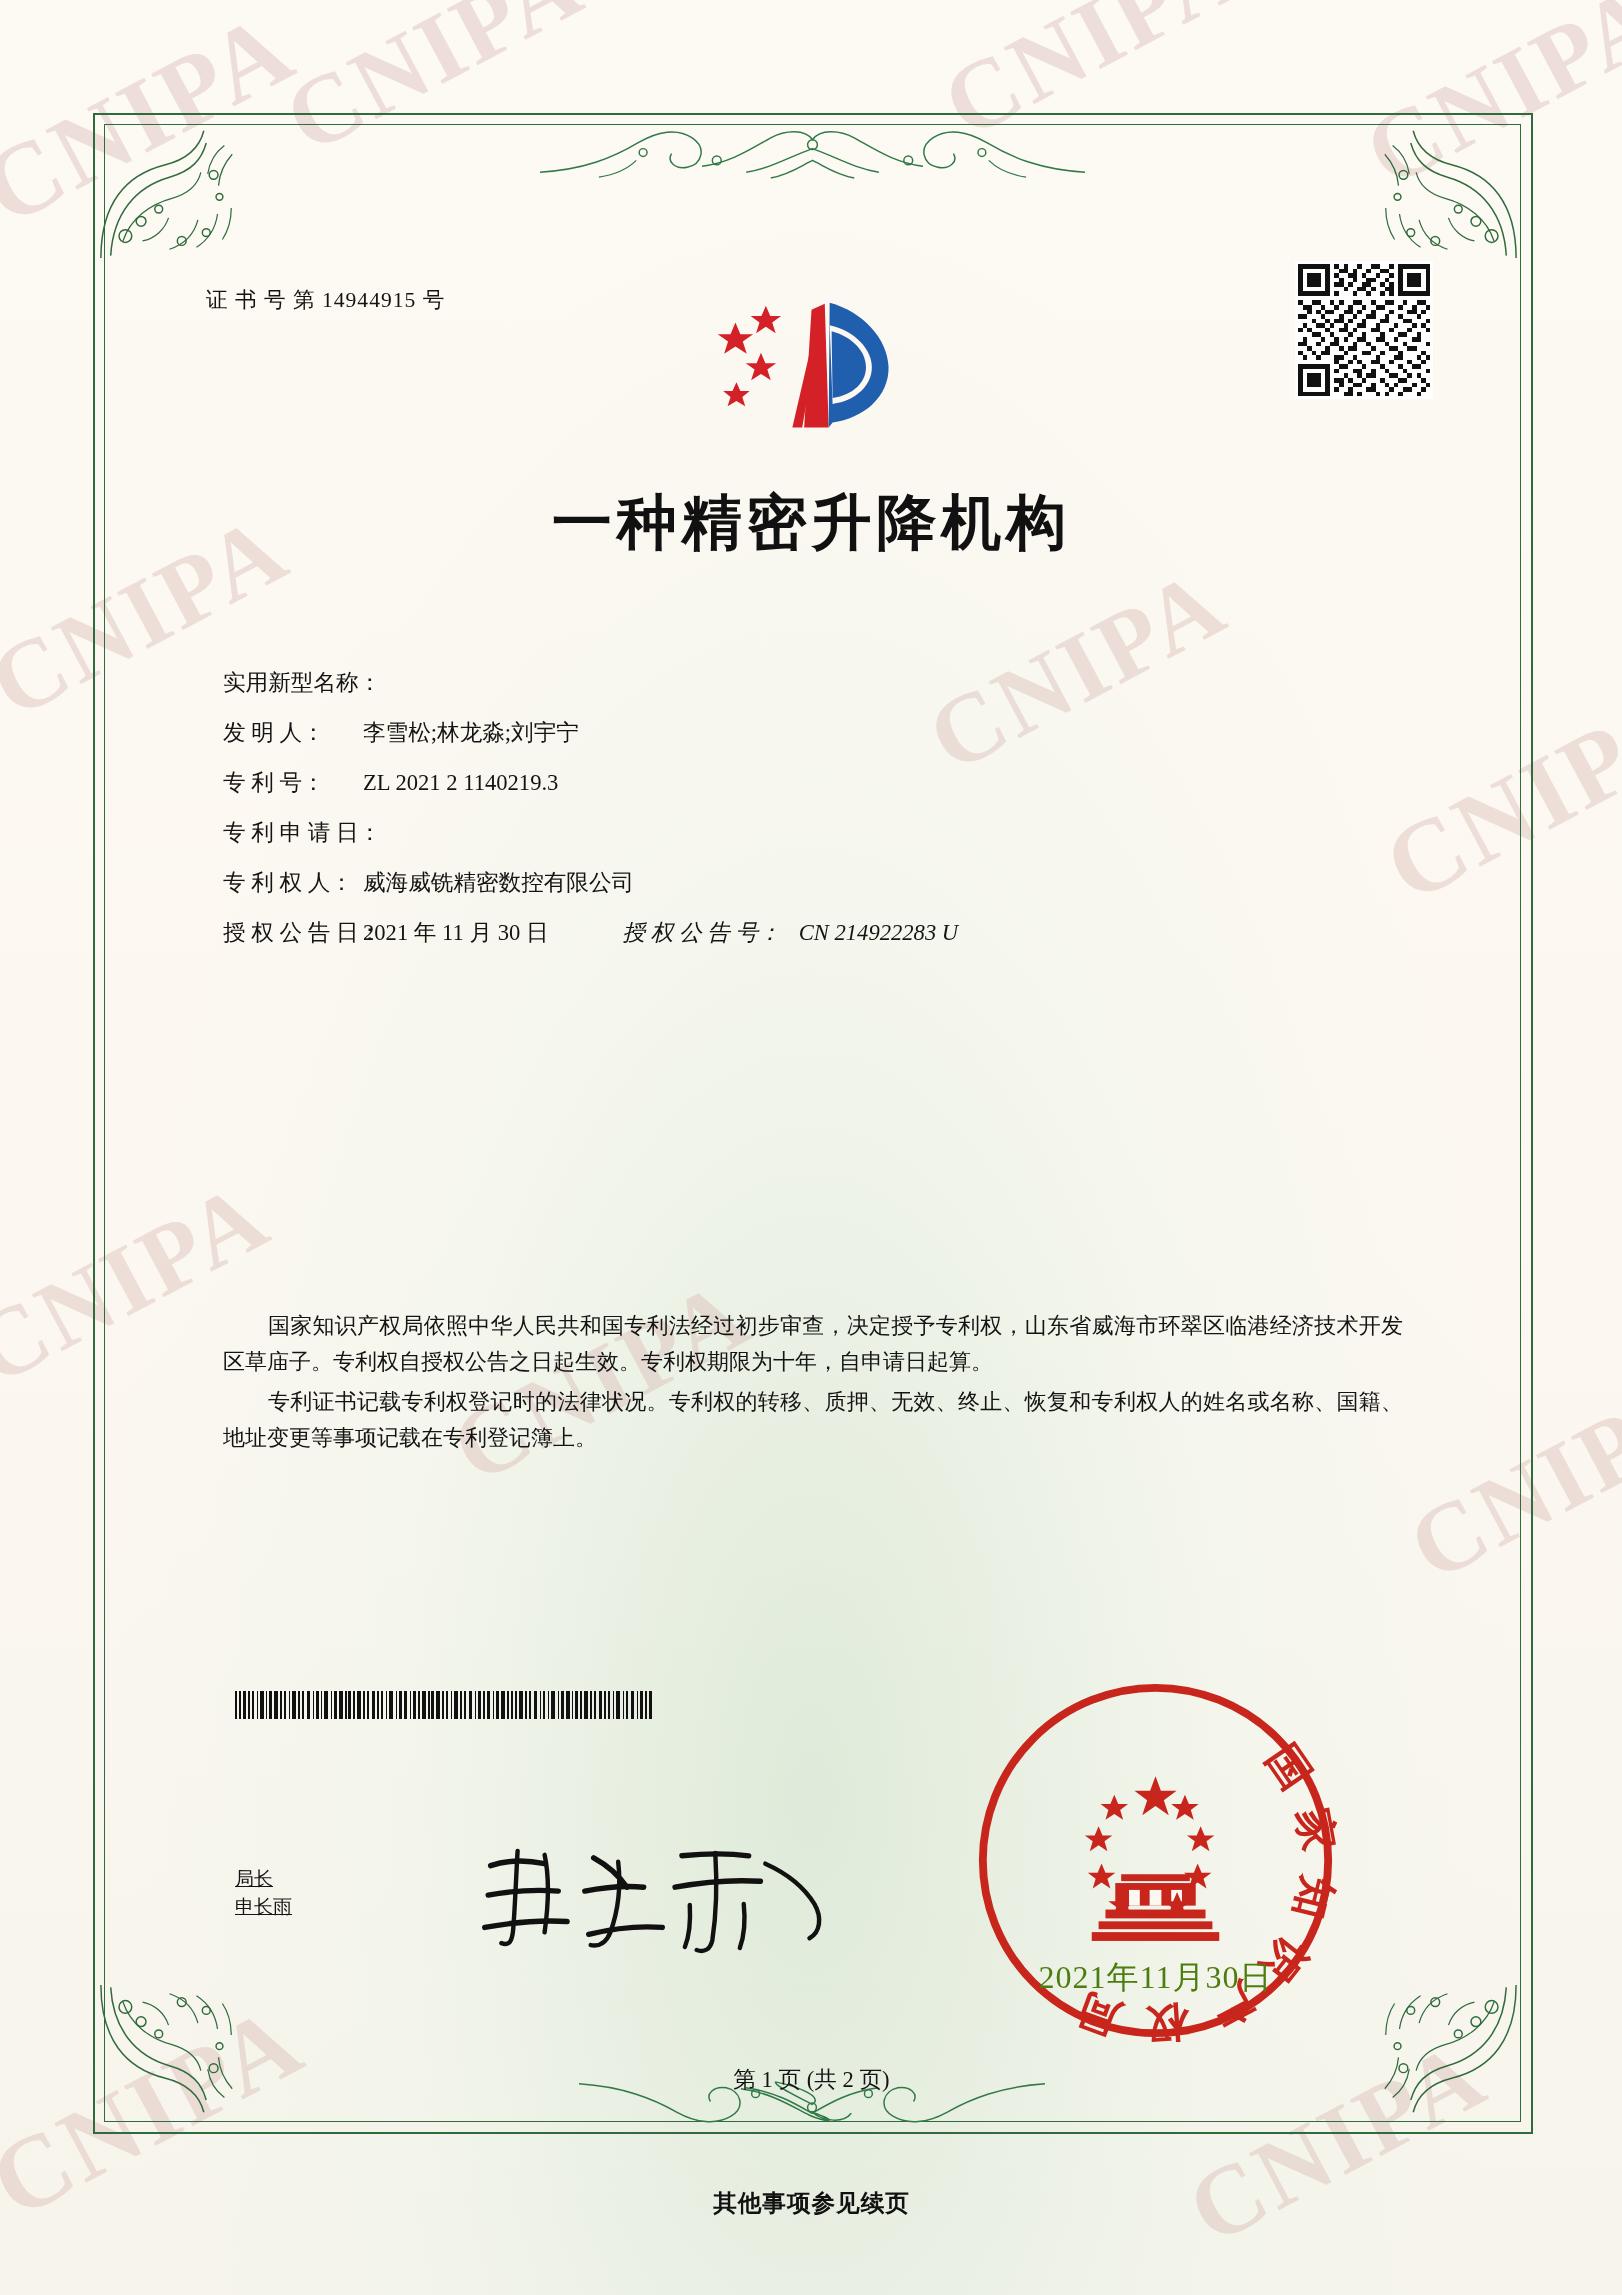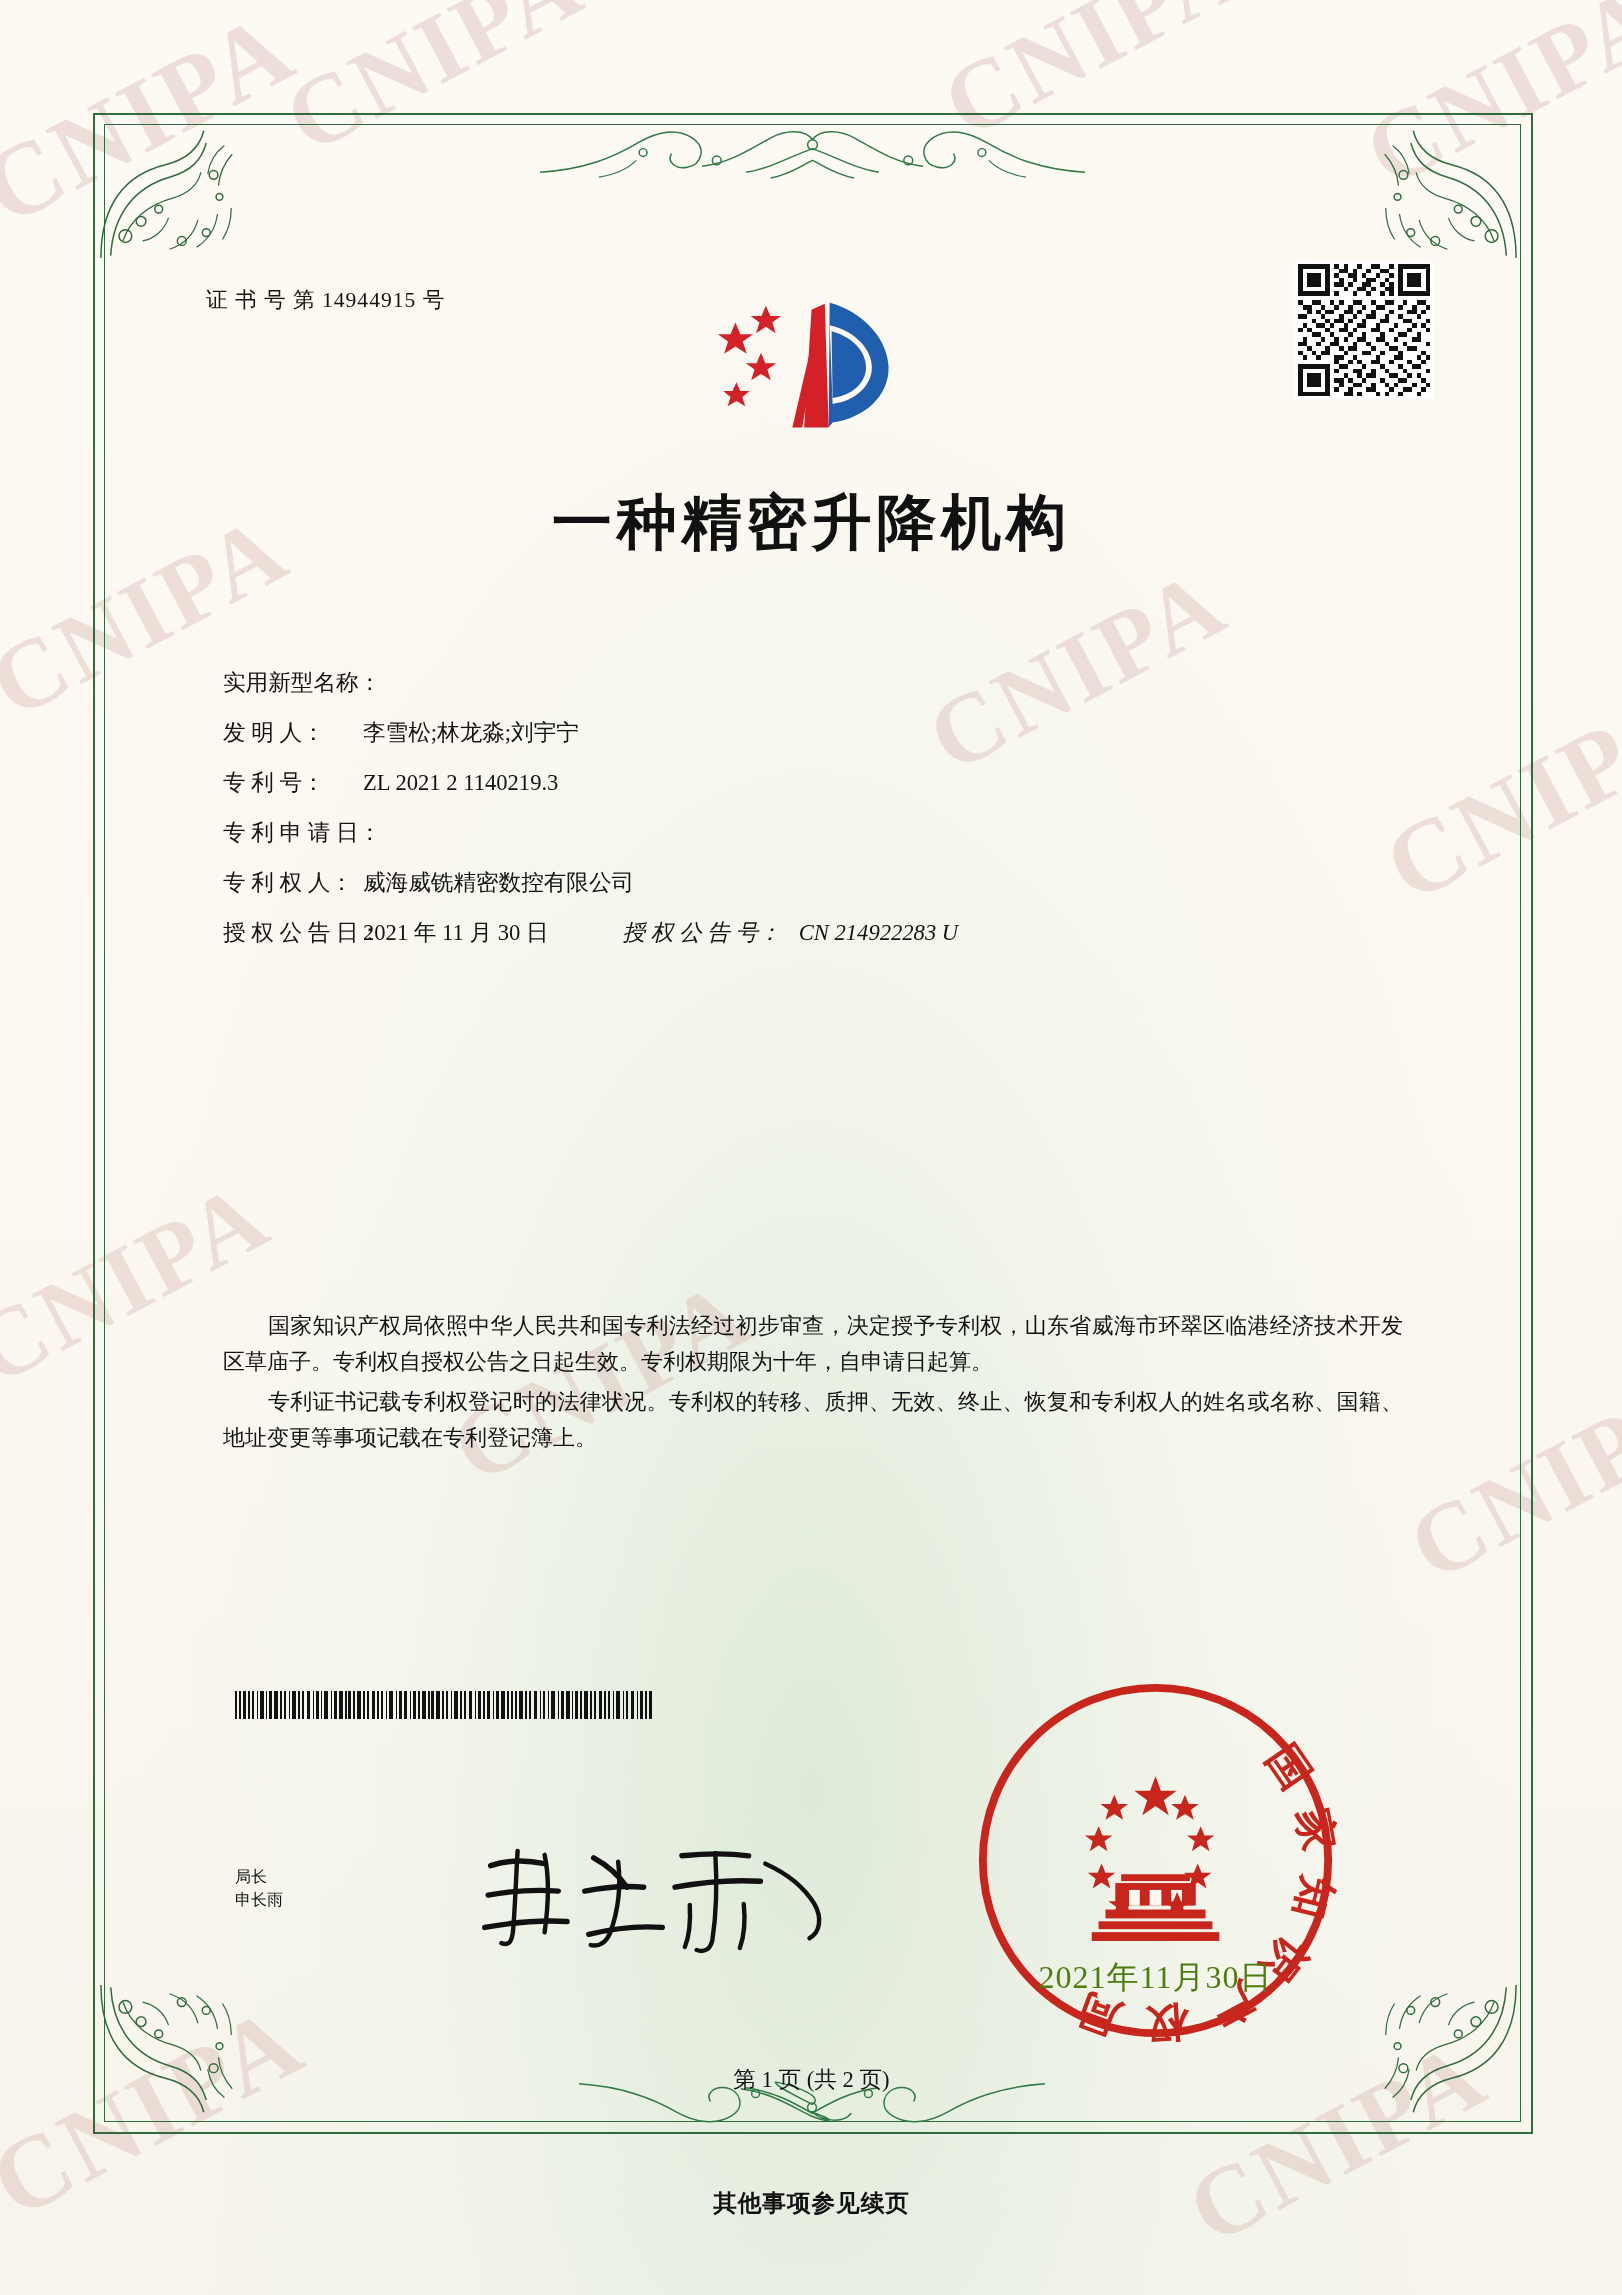--- a/index.html
+++ b/index.html
@@ -205,23 +205,24 @@
     width: 420px;
     height: 28.5px;
   }
   .barcode svg { width: 100%; height: 100%; display: block; }
 
   
   .sig-label {
     position: absolute;
     left: 235px;
     top: 1865px;
-    font-size: 16px;
+    font-size: 19px;
     color: #141414;
     line-height: 1.45;
+    text-decoration: underline;
   }
   .sig-script {
     position: absolute;
     left: 471px;
     top: 1836px;
     width: 363px;
     height: 123px;
   }
   .sig-script svg { width: 100%; height: 100%; display: block; }
 

